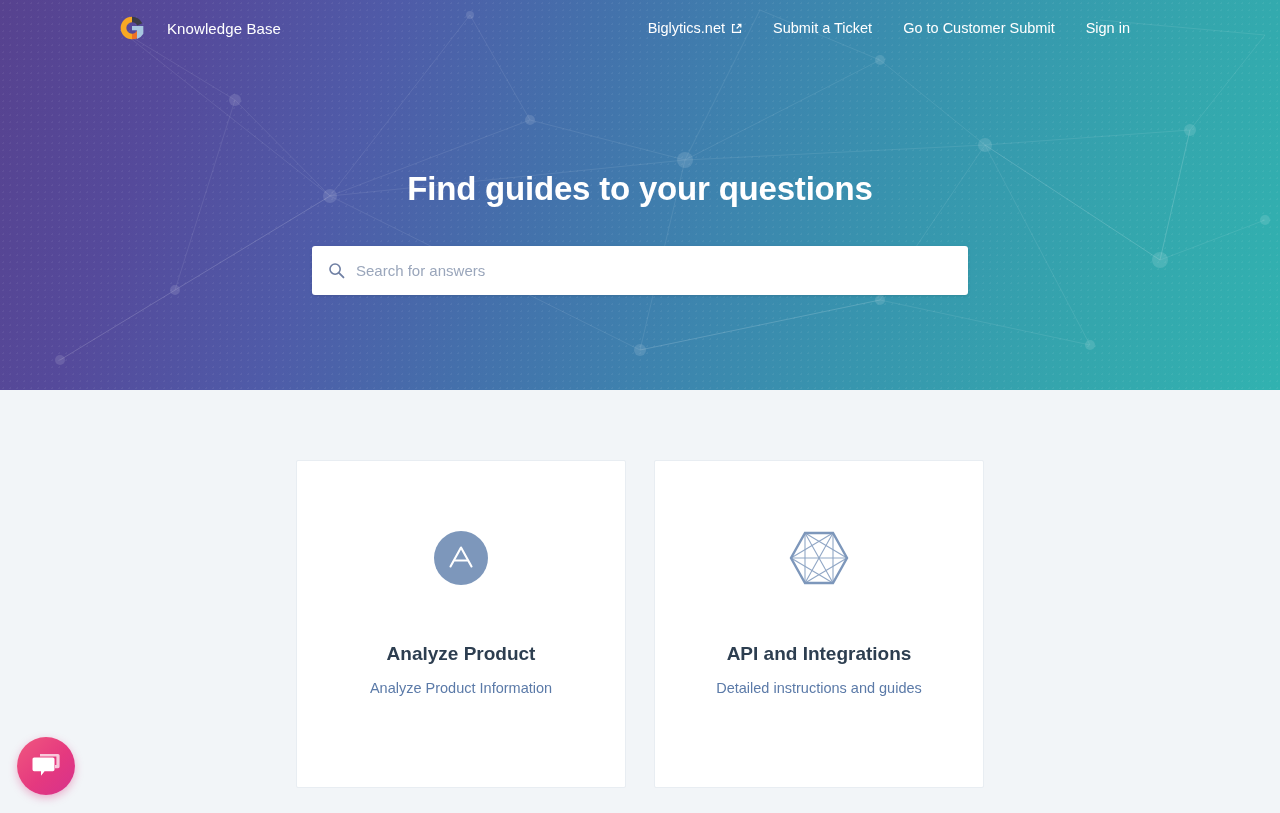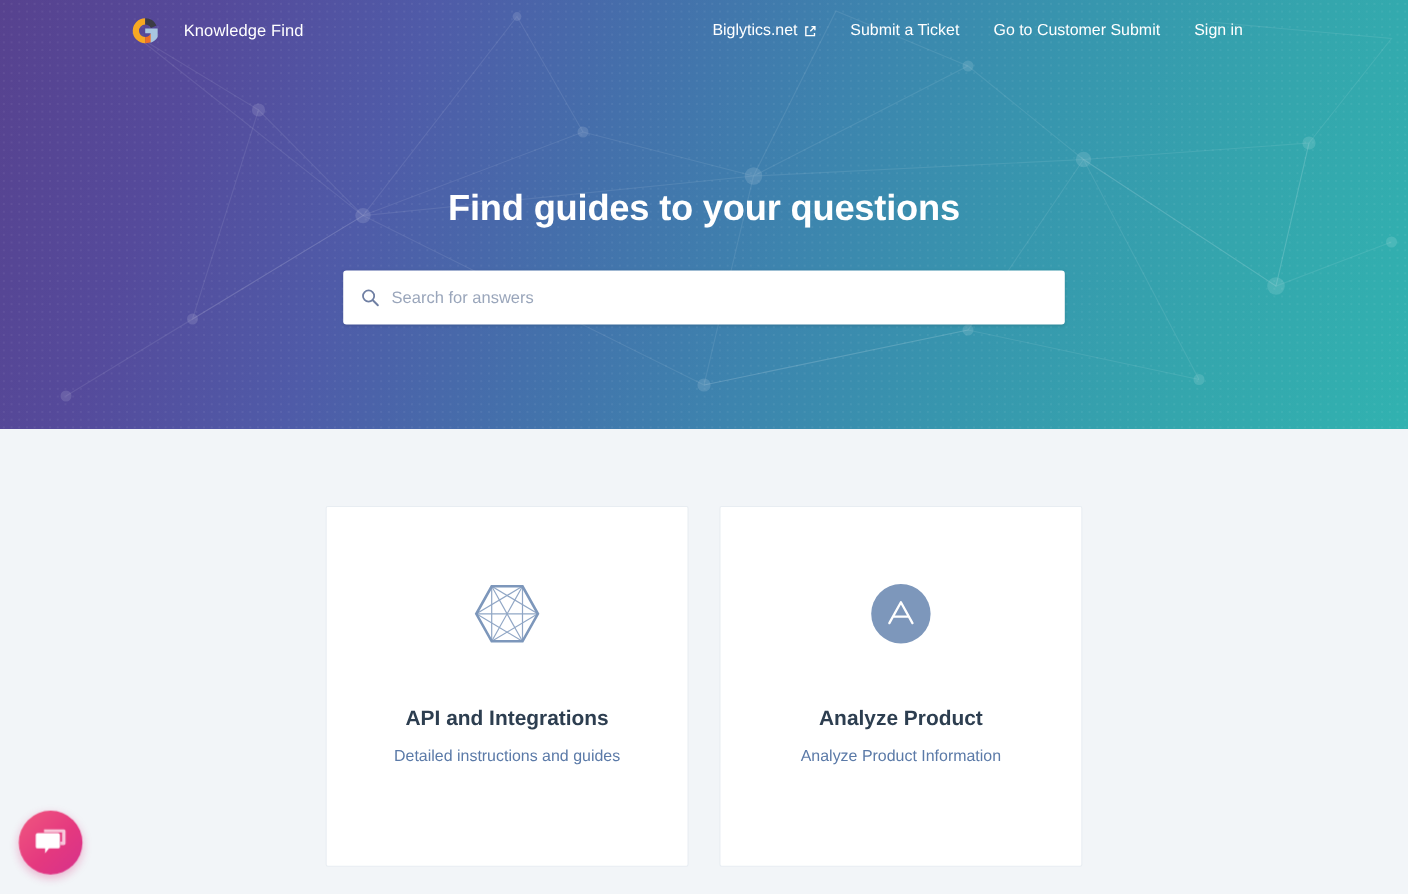--- a/index.html
+++ b/index.html
@@ -208,21 +208,21 @@
 
   <div class="topnav">
 
     <div class="brand">
       <svg class="logo" viewBox="0 0 48 48">
         <path fill="#f7a823" d="M24 8 A16 16 0 0 0 24 40 L24 32 A8 8 0 0 1 24 16 Z"></path>
         <path fill="#ef7125" d="M24 40 A16 16 0 0 0 38.5 31 L31.3 27.6 A8 8 0 0 1 24 32 Z"></path>
         <path fill="#3c3c45" d="M24 8 A16 16 0 0 1 38.5 17.2 L31.3 20.5 A8 8 0 0 0 24 16 Z"></path>
         <path fill="#a8c7e0" d="M24 21 L40 21 L40 32 A16 16 0 0 1 31 39.4 L31 27 L24 27 Z"></path>
       </svg>
-      <span class="brand-title">Knowledge Find</span>
+      <span class="brand-title">Knowledge Base</span>
     </div>
 
     <div class="navlinks">
 
       <a class="navlink" href="#">
         <span>Biglytics.net</span>
         <svg class="ext-ico" viewBox="0 0 14 14">
           <path d="M5 2H2v10h10V9" fill="none" stroke="#ffffff" stroke-width="1.6"></path>
           <path d="M8.5 1.6h4v4M12.4 1.8L7.2 7" fill="none" stroke="#ffffff" stroke-width="1.6"></path>
         </svg>
@@ -250,20 +250,32 @@
       <svg class="search-ico" viewBox="0 0 18 18">
         <circle cx="7.5" cy="7.5" r="5.4" fill="none" stroke="#6f7fa3" stroke-width="1.7"></circle>
         <line x1="11.6" y1="11.6" x2="16.4" y2="16.4" stroke="#6f7fa3" stroke-width="1.9" stroke-linecap="round"></line>
       </svg>
       <input type="text" value="" placeholder="Search for answers" style="">
     </div>
   </div>
 </div>
 
 <div class="cards">
+
+  <div class="card">
+    <div class="card-ico">
+      <svg width="56" height="56" viewBox="0 0 56 56">
+        <circle cx="28" cy="28" r="27" fill="#7d97bb"></circle>
+        <path d="M17.5 36.5 L28 17.5 L38.5 36.5" fill="none" stroke="#ffffff" stroke-width="2.1" stroke-linecap="round" stroke-linejoin="round"></path>
+        <line x1="21.8" y1="30.5" x2="34.2" y2="30.5" stroke="#ffffff" stroke-width="2.1" stroke-linecap="round"></line>
+      </svg>
+    </div>
+    <div class="card-title">Analyze Product</div>
+    <div class="card-sub">Analyze Product Information</div>
+  </div>
 
   <div class="card">
     <div class="card-ico">
       <svg width="60" height="56" viewBox="0 0 60 56">
         <g stroke="#7d97bb" fill="none">
           <polygon points="16,3 44,3 58,28 44,53 16,53 2,28" stroke-width="2.4"></polygon>
           <g stroke-width="1.1" opacity=".85">
             <line x1="16" y1="3" x2="44" y2="53"></line>
             <line x1="44" y1="3" x2="16" y2="53"></line>
             <line x1="16" y1="3" x2="58" y2="28"></line>
@@ -274,32 +286,20 @@
             <line x1="44" y1="3" x2="44" y2="53"></line>
             <line x1="2" y1="28" x2="58" y2="28"></line>
           </g>
         </g>
       </svg>
     </div>
     <div class="card-title">API and Integrations</div>
     <div class="card-sub">Detailed instructions and guides</div>
   </div>
 
-  <div class="card">
-    <div class="card-ico">
-      <svg width="56" height="56" viewBox="0 0 56 56">
-        <circle cx="28" cy="28" r="27" fill="#7d97bb"></circle>
-        <path d="M17.5 36.5 L28 17.5 L38.5 36.5" fill="none" stroke="#ffffff" stroke-width="2.1" stroke-linecap="round" stroke-linejoin="round"></path>
-        <line x1="21.8" y1="30.5" x2="34.2" y2="30.5" stroke="#ffffff" stroke-width="2.1" stroke-linecap="round"></line>
-      </svg>
-    </div>
-    <div class="card-title">Analyze Product</div>
-    <div class="card-sub">Analyze Product Information</div>
-  </div>
-
 
 </div>
 
 <button class="chat-btn">
   <svg width="30" height="28" viewBox="0 0 30 28">
     <path d="M9 2 h18 a1.6 1.6 0 0 1 1.6 1.6 v11 a1.6 1.6 0 0 1 -1.6 1.6 h-3 v-3.2 h1.4 v-8.4 h-16.4 Z" fill="#ffffff" opacity=".72"></path>
     <path d="M3.2 5.4 h18.6 a1.7 1.7 0 0 1 1.7 1.7 v10.5 a1.7 1.7 0 0 1 -1.7 1.7 h-8.2 l-3.6 4.4 v-4.4 h-6.8 a1.7 1.7 0 0 1 -1.7 -1.7 v-10.5 a1.7 1.7 0 0 1 1.7 -1.7 Z" fill="#ffffff"></path>
   </svg>
 </button>
 

